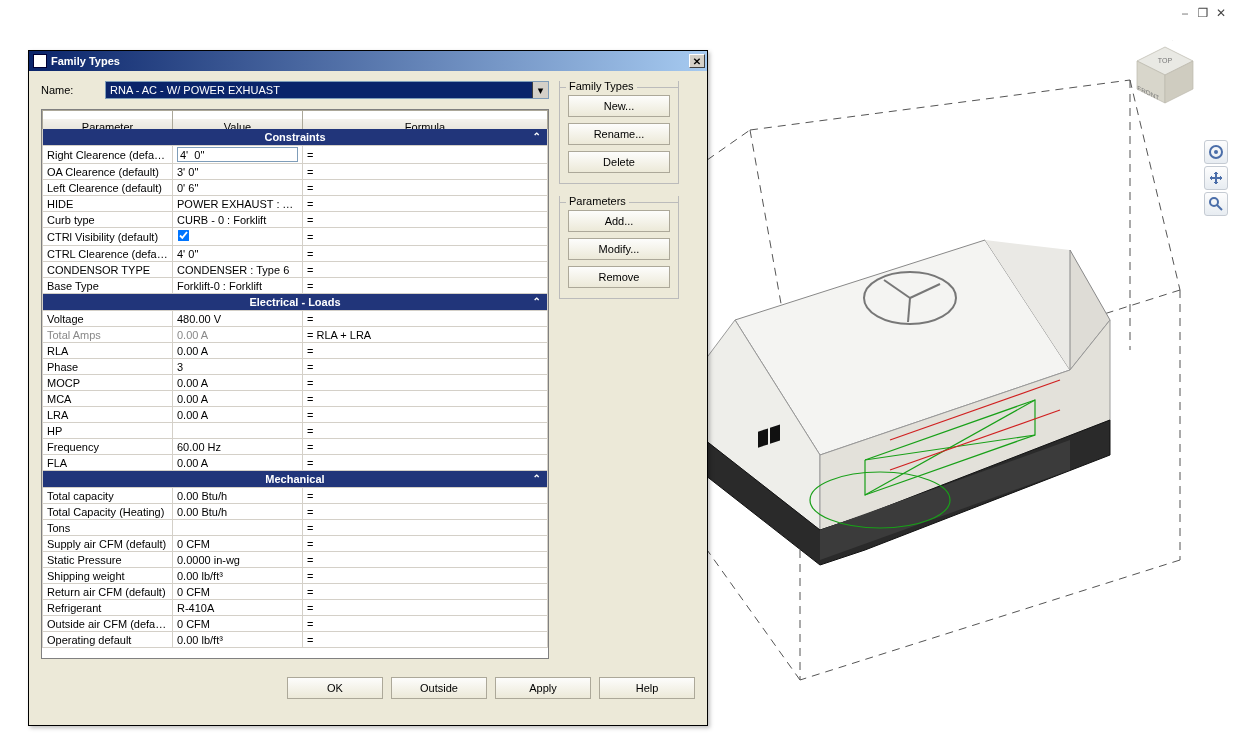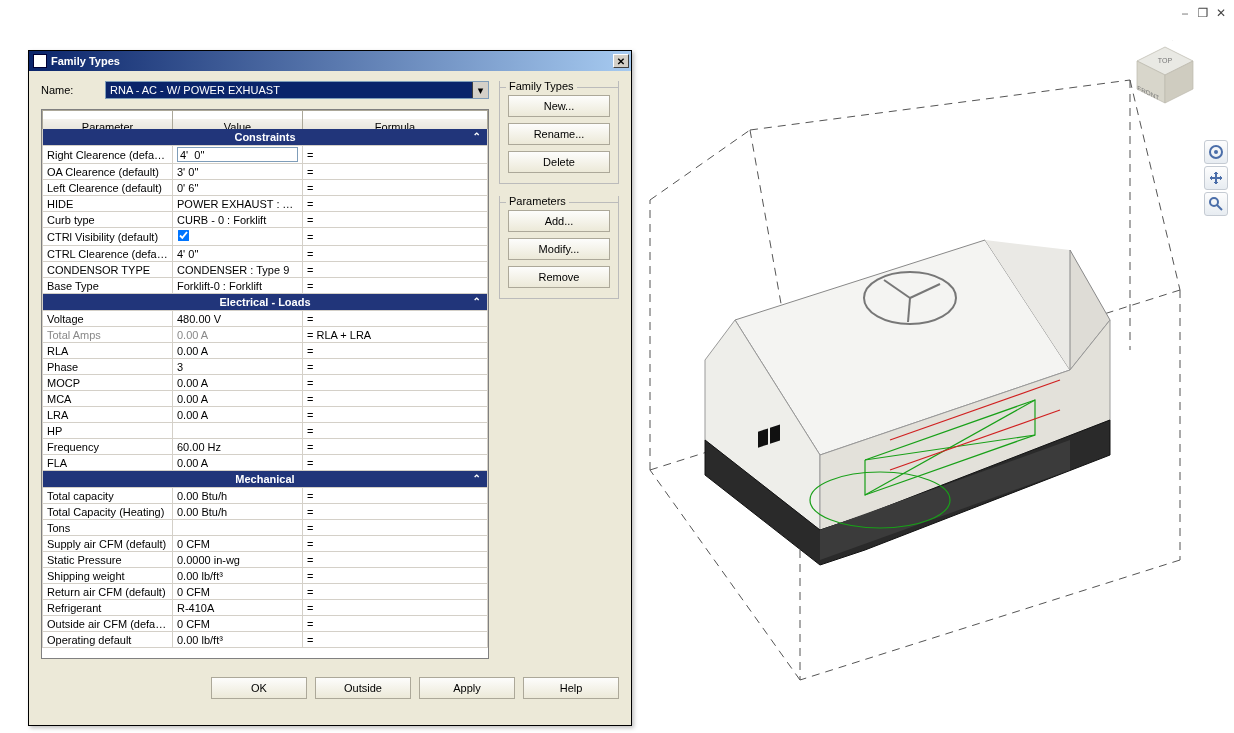--- a/index.html
+++ b/index.html
@@ -70,21 +70,21 @@
   top: 40px;
   width: 560px;
   height: 660px;
 }
 
 
 .dialog {
   position: absolute;
   left: 28px;
   top: 50px;
-  width: 604px;
+  width: 680px;
   background: #ece9d8;
   border: 1px solid #000;
   box-shadow: 2px 2px 4px rgba(0,0,0,.25);
 }
 .titlebar {
   height: 20px;
   background: linear-gradient(to right,#0a246a,#a6caf0);
   color: #fff;
   display: flex;
   align-items: center;
@@ -105,21 +105,21 @@
   background:#d4d0c8;
   border:1px solid #fff;
   border-right-color:#404040; border-bottom-color:#404040;
   color:#000;
   font-size:10px;
   display:flex;align-items:center;justify-content:center;
   cursor:pointer;
 }
 
 .dlg-body {
-  padding: 10px 12px 10px 12px;
+  padding: 10px 28px 10px 12px;
   display: flex;
   gap: 10px;
 }
 
 .left-col { flex:1; display:flex; flex-direction:column; }
 .right-col { width: 120px; display:flex; flex-direction:column; gap:12px; }
 
 .name-row {
   display:flex; align-items:center; gap:14px; margin-bottom:10px;
 }
@@ -409,21 +409,21 @@
                 <td class="checkbox-cell"><input type="checkbox" checked="" style=""></td>
                 <td class="formula-cell">=</td>
               </tr>
               <tr>
                 <td>CTRL Clearence (default)</td>
                 <td>4'  0"</td>
                 <td class="formula-cell">=</td>
               </tr>
               <tr>
                 <td>CONDENSOR TYPE</td>
-                <td>CONDENSER : Type 9</td>
+                <td>CONDENSER : Type 6</td>
                 <td class="formula-cell">=</td>
               </tr>
               <tr>
                 <td>Base Type</td>
                 <td>Forklift-0 : Forklift</td>
                 <td class="formula-cell">=</td>
               </tr>
               <tr class="section-row">
                 <td colspan="3">Electrical - Loads<span class="chev">⌃</span></td>
               </tr>

